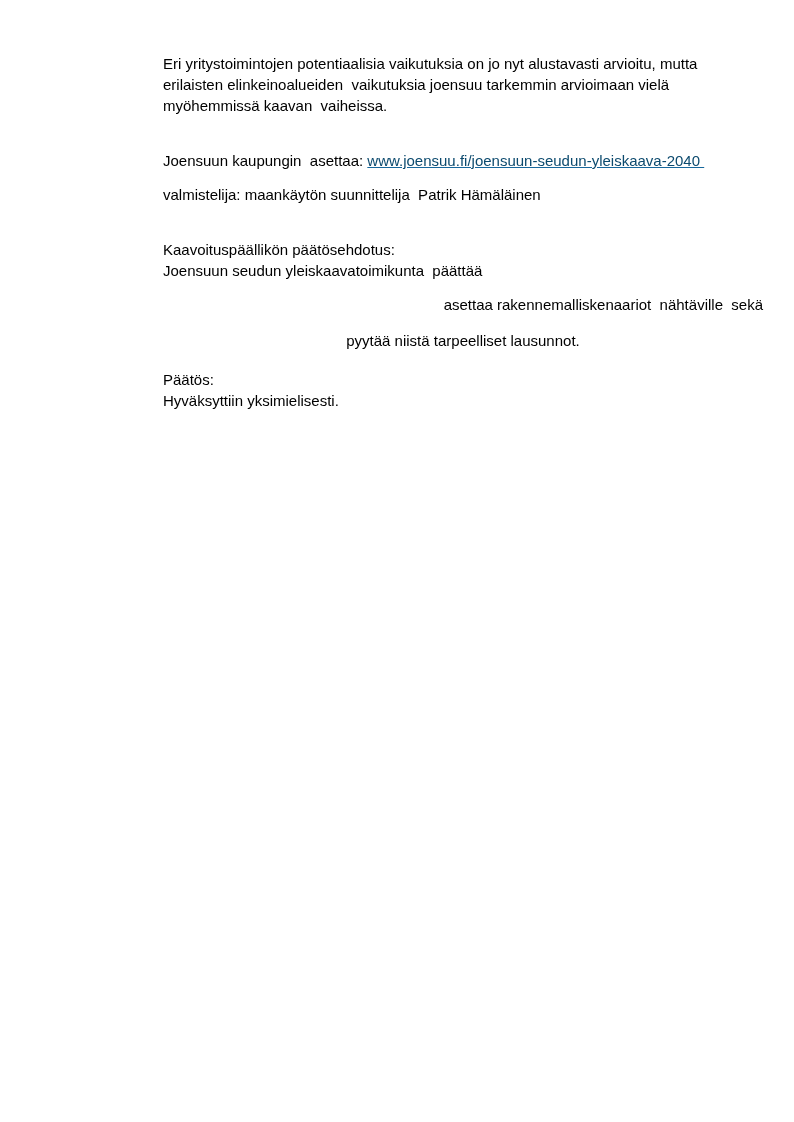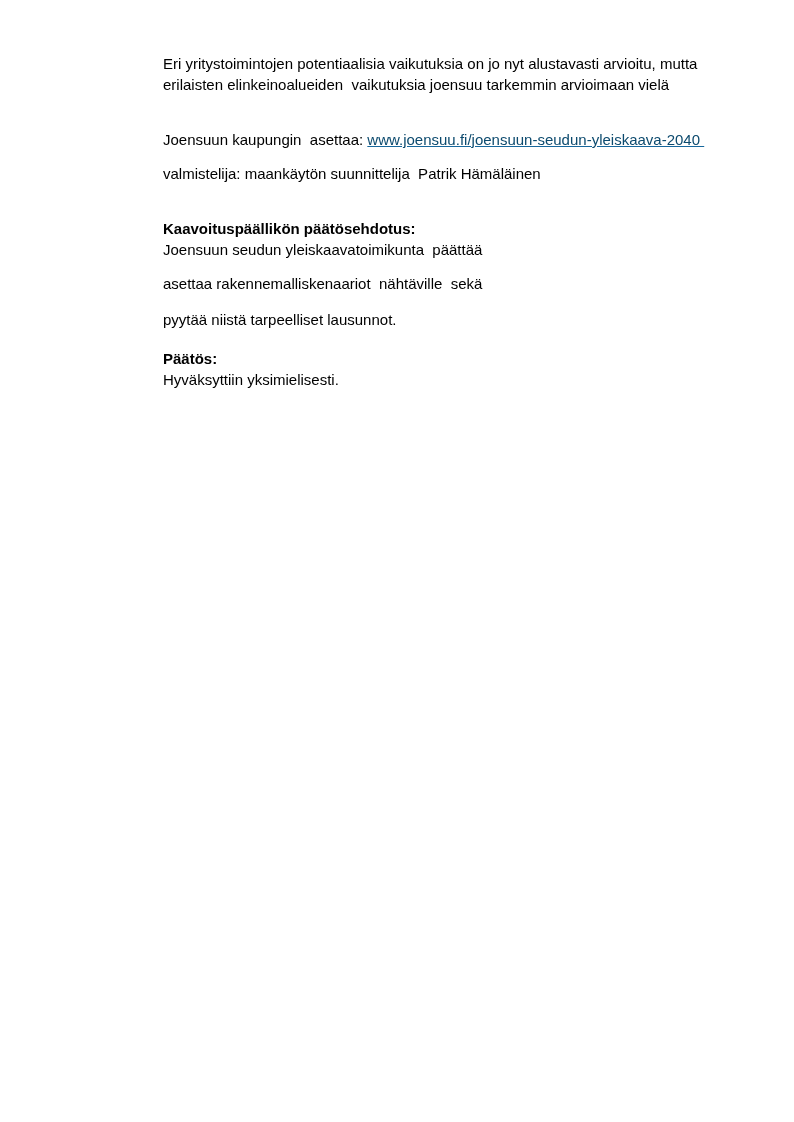--- a/index.html
+++ b/index.html
@@ -20,44 +20,45 @@
   .content {
     position: absolute;
     left: 163px;
     top: 53px;
     width: 600px;
   }
   .para {
     margin: 0 0 13px 0;
   }
   .para--preparer { margin-bottom: 34px; }
-  .para--scenarios { margin-bottom: 15px; }
-  .para--statements { margin-bottom: 18px; }
+  .para--scenarios { margin-bottom: 15px; text-align: right; }
+  .para--statements { margin-bottom: 18px; text-align: center; }
   .line {
     white-space: pre; 
   }
   .bold {
-    font-weight: 700;
+    font-weight: 400;
   }
   a.doc-link {
     color: #17679c;
     text-decoration: underline;
     text-decoration-color: #17679c;
     cursor: pointer;
   }
 </style>
 </head>
 <body>
 
 <div class="page">
   <div class="content">
 
     <p class="para">
       <span class="line">Eri yritystoimintojen potentiaalisia vaikutuksia on jo nyt alustavasti arvioitu, mutta</span><br>
       <span class="line">erilaisten elinkeinoalueiden  vaikutuksia joensuu tarkemmin arvioimaan vielä</span><br>
+      <span class="line">myöhemmissä kaavan  vaiheissa.</span>
     </p>
 
     <p class="para">
       <br>
       <span class="line"><span>Joensuun kaupungin  asettaa: </span><a href="#" class="doc-link" style="color: #0c4a6e;">www.joensuu.fi/joensuun-seudun-yleiskaava-2040 </a></span>
     </p>
 
     <p class="para para--preparer">
       <span class="line">valmistelija: maankäytön suunnittelija  Patrik Hämäläinen</span>
     </p>

